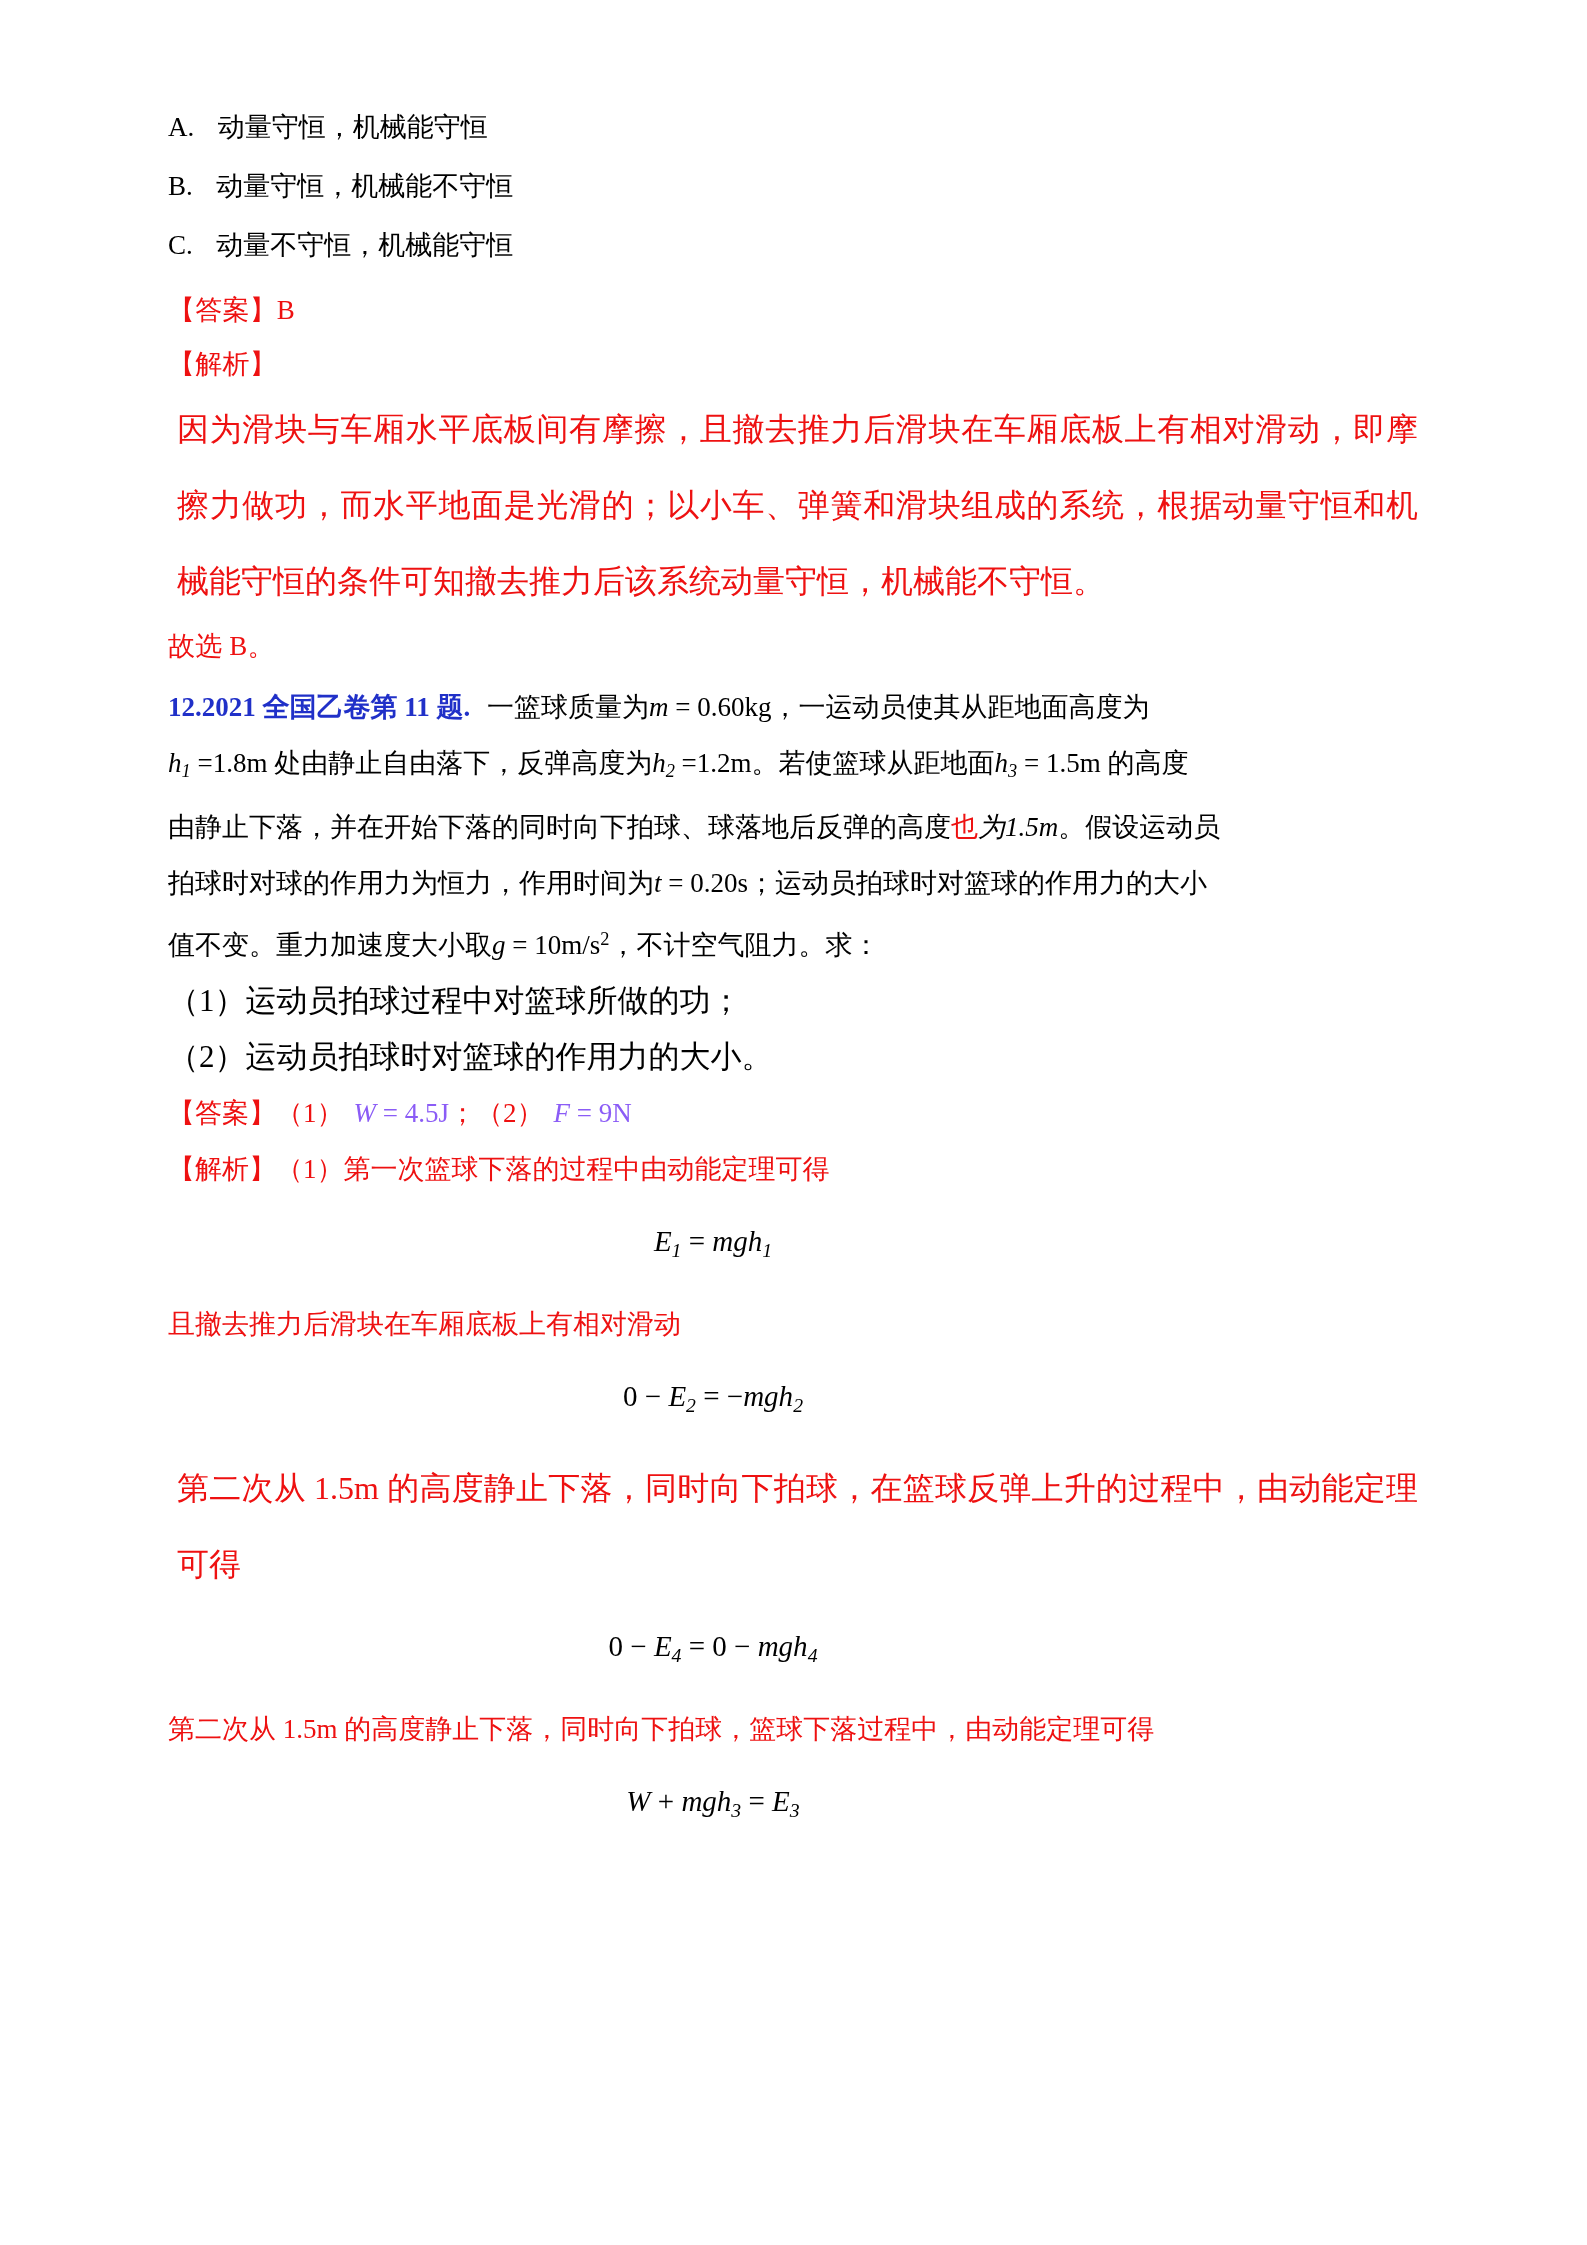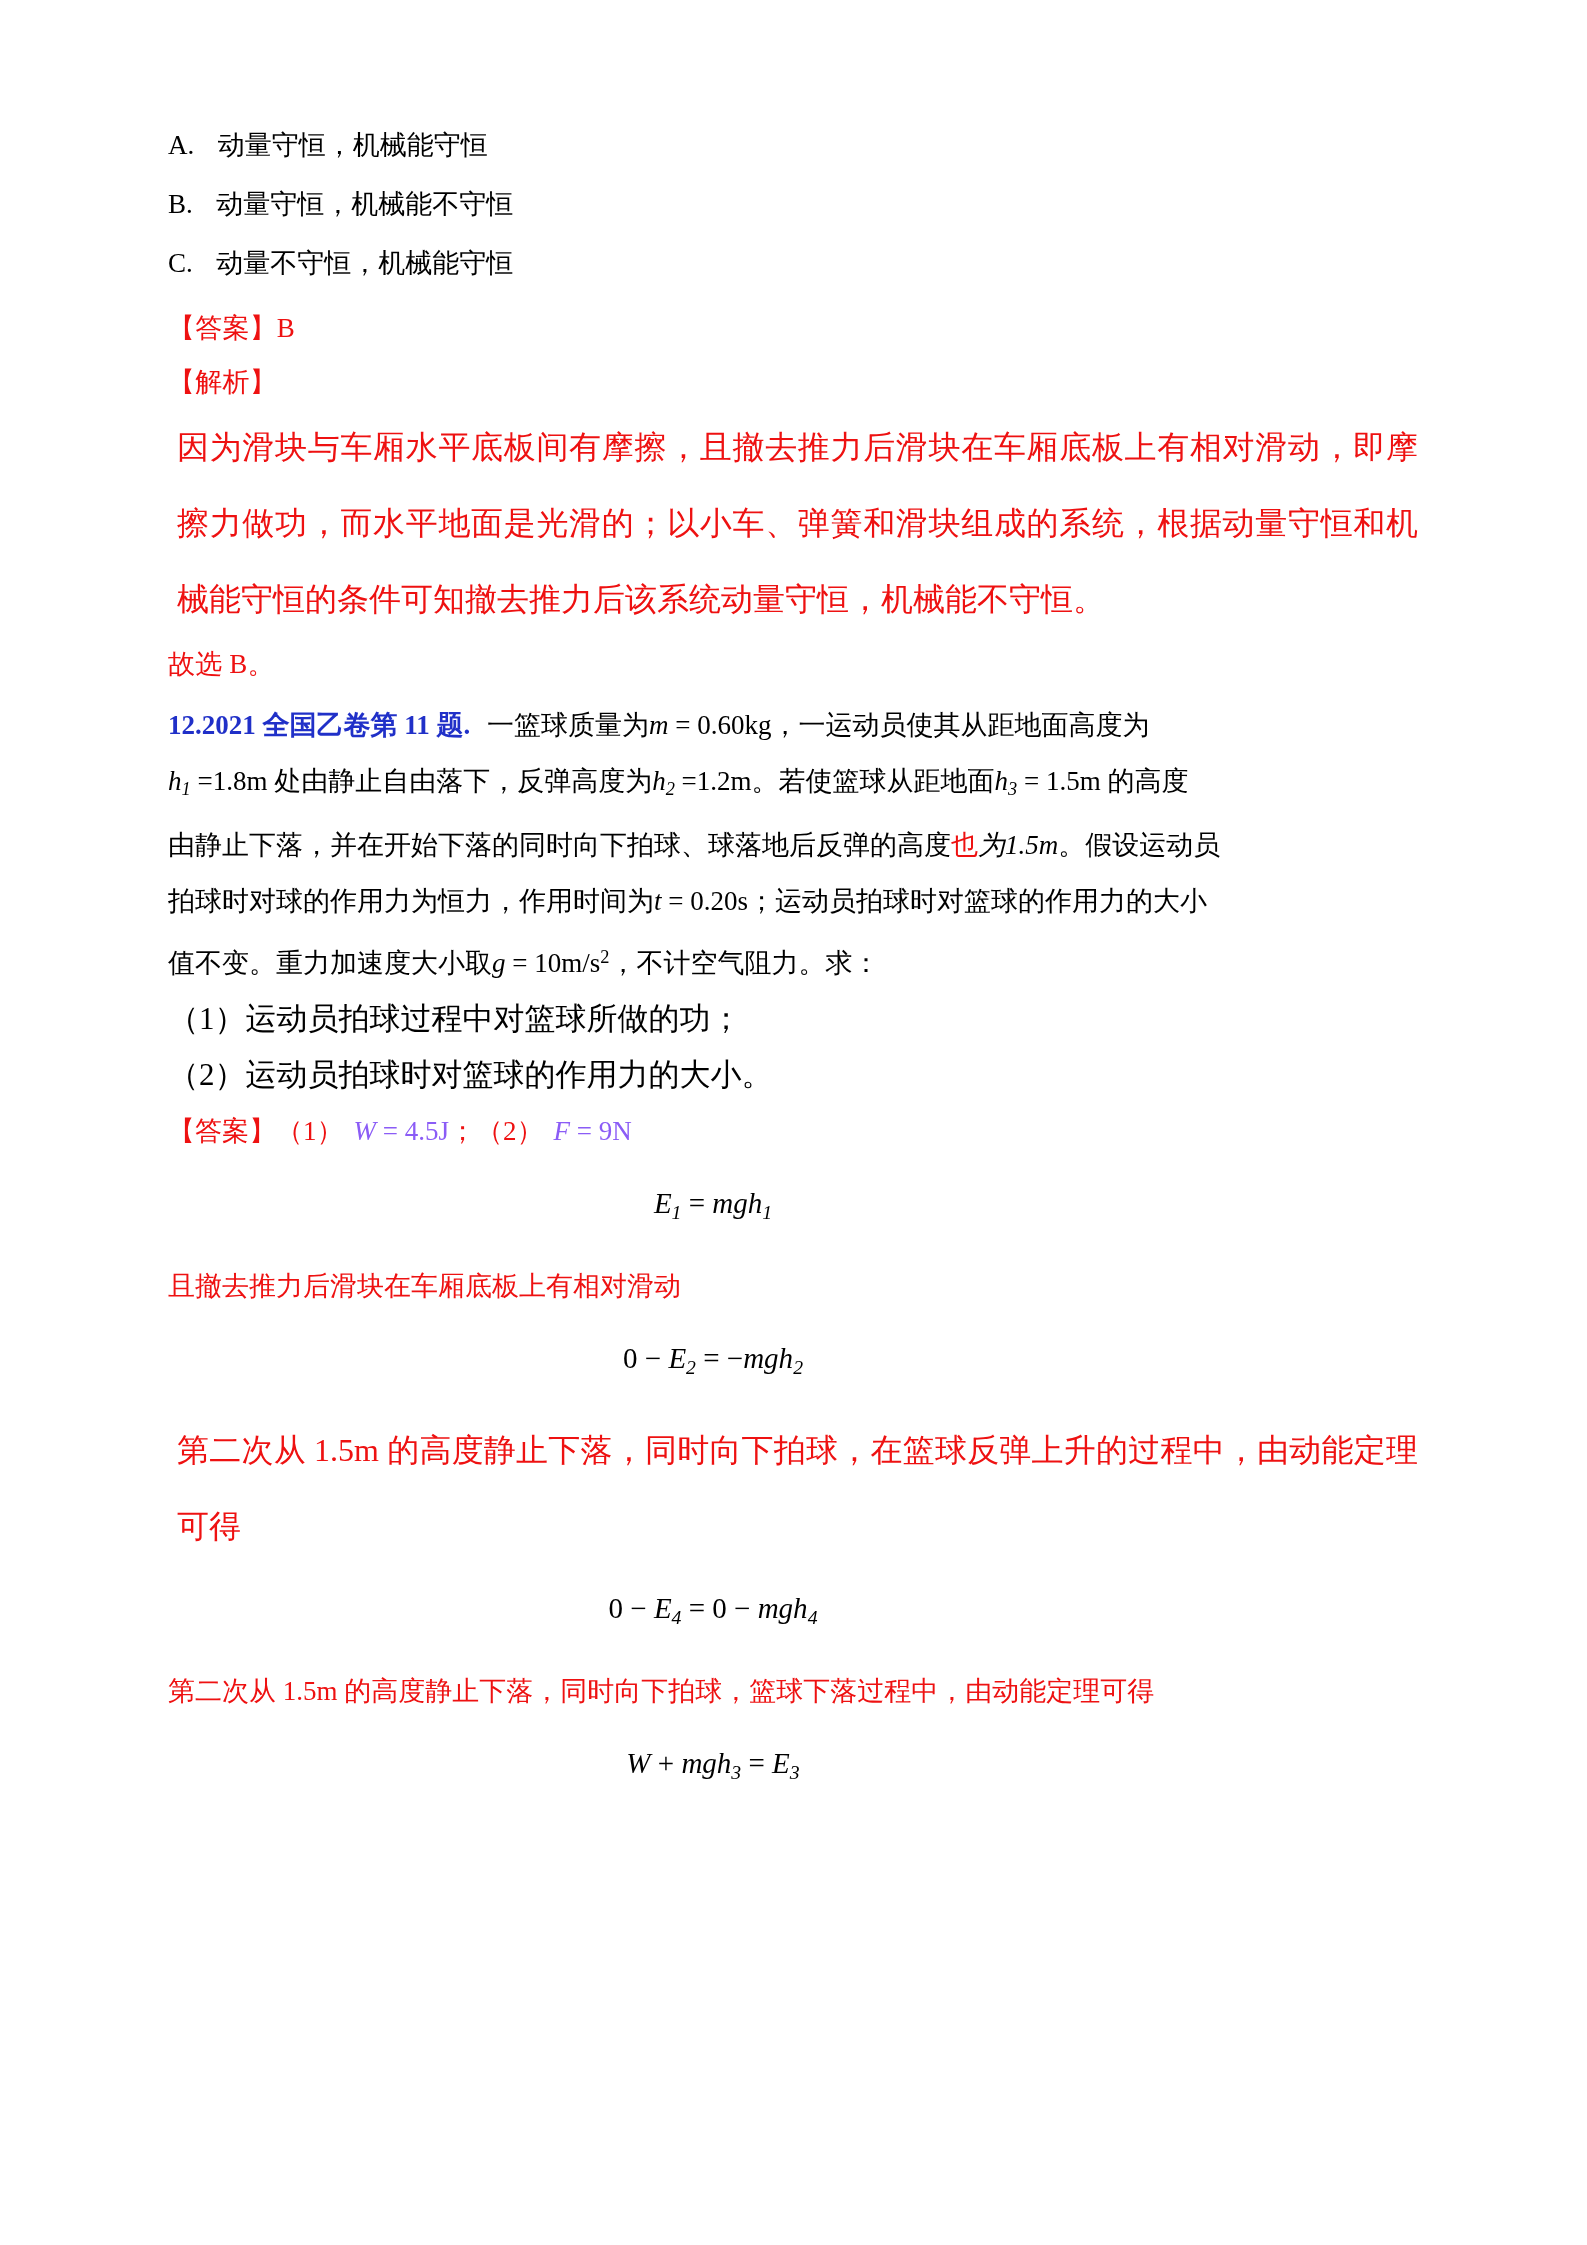--- a/index.html
+++ b/index.html
@@ -16,21 +16,21 @@
     height: 2245px;
     position: relative;
     background: #ffffff;
     box-sizing: border-box;
     padding: 0;
     overflow: hidden;
   }
   .content {
     position: absolute;
     left: 168px;
-    top: 118px;
+    top: 100px;
     width: 1250px;
   }
   .line {
     font-size: 27px;
     line-height: 54px;
     white-space: nowrap;
     letter-spacing: 0.2px;
   }
   .para {
     font-size: 32px;
@@ -139,20 +139,23 @@
       <span>值不变。重力加速度大小取</span><span class="math"><span>g</span><span class="up"> = 10m/s</span><sup>2</sup></span><span>，不计空气阻力。求：</span>
     </div>
 
     <div class="subq">（1）运动员拍球过程中对篮球所做的功；</div>
     <div class="subq">（2）运动员拍球时对篮球的作用力的大小。</div>
 
     <div class="qline">
       <span class="red">【答案】</span><span class="red">（1）</span><span class="spacer2"></span><span class="math black"><span>W</span><span class="up"> = 4.5J</span></span><span class="red">；</span><span class="red">（2）</span><span class="spacer2"></span><span class="math black"><span>F</span><span class="up"> = 9N</span></span>
     </div>
 
+    <div class="qline">
+      <span class="red">【解析】</span><span class="red">（1）</span><span class="red">第一次篮球下落的过程中由动能定理可得</span>
+    </div>
 
     <div class="eq-center">
       <span class="math"><span>E</span><sub>1</sub><span class="up"> = </span><span>mgh</span><sub>1</sub></span>
     </div>
 
     <div class="qline">
       <span class="red">且撤去推力后滑块在车厢底板上有相对滑动</span>
     </div>
 
     <div class="eq-center">

